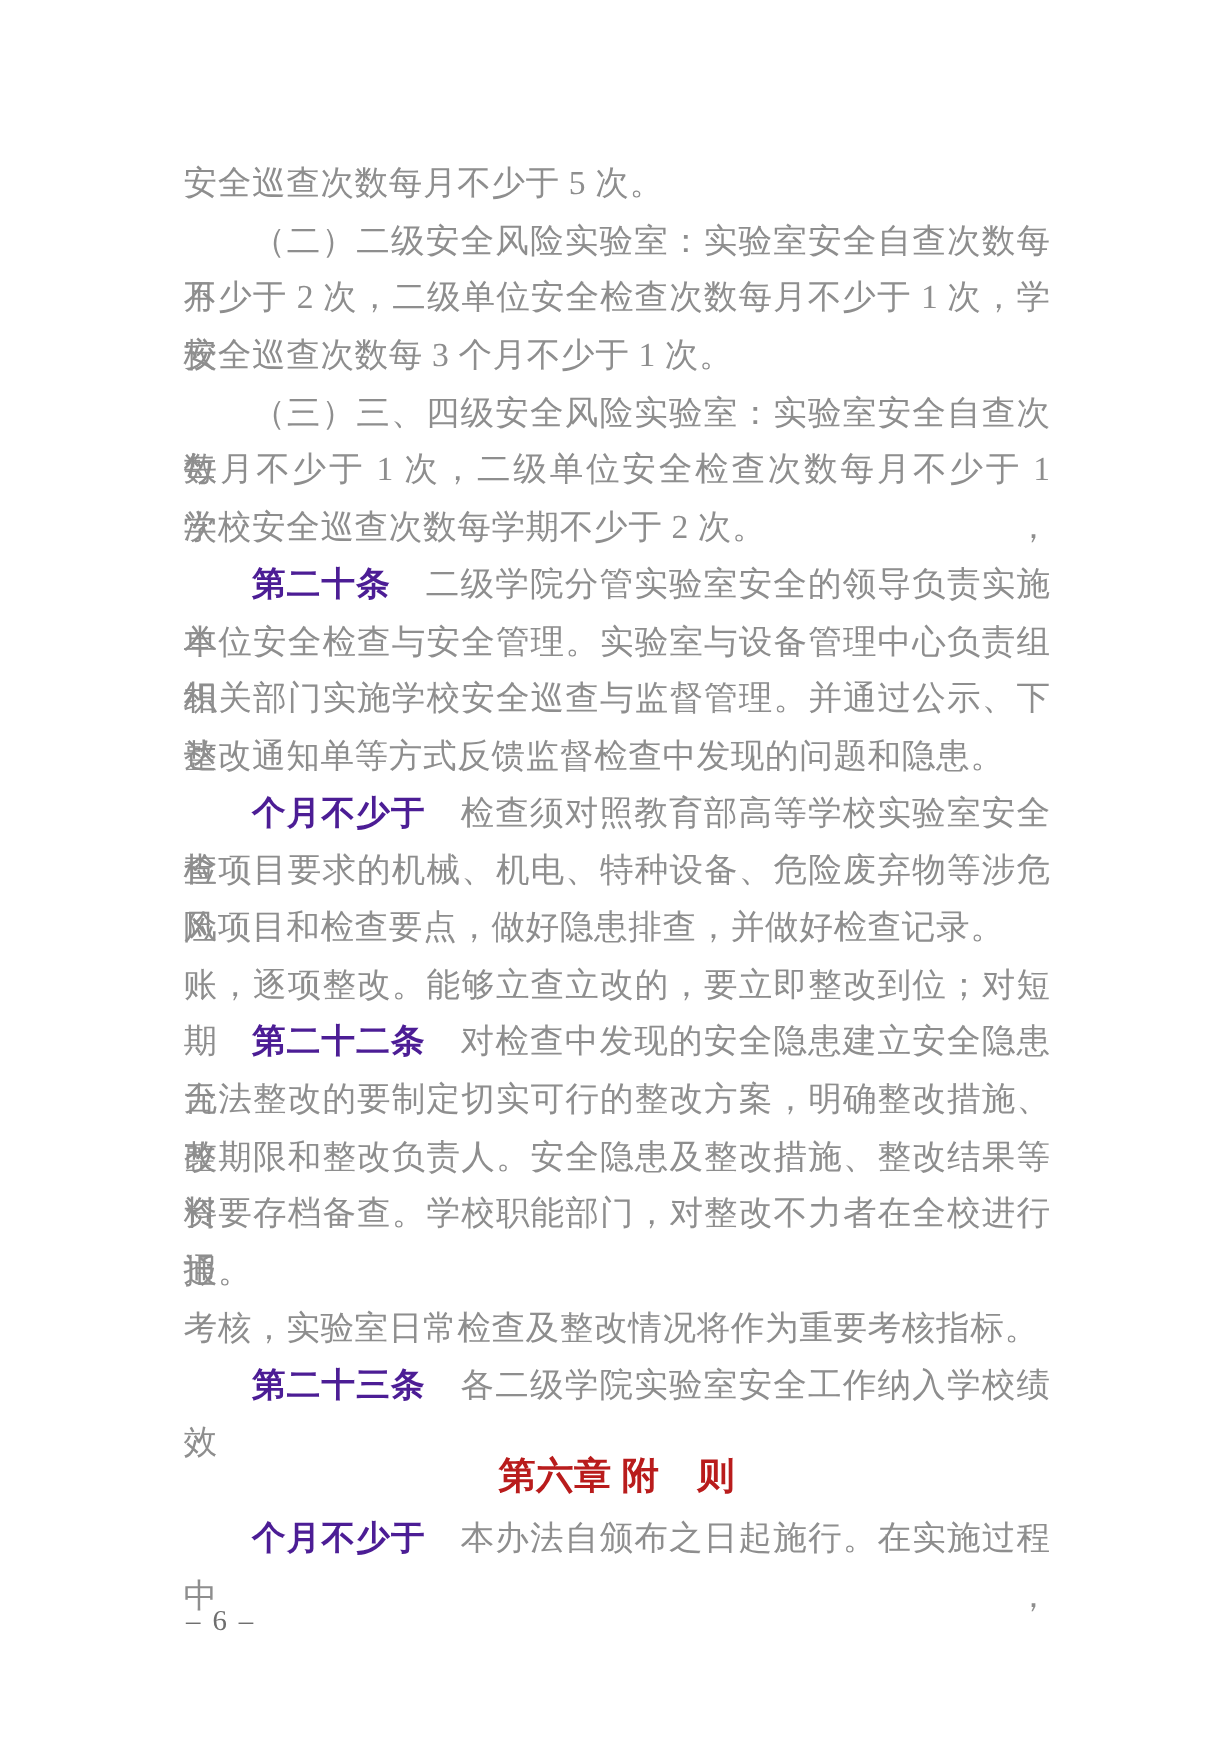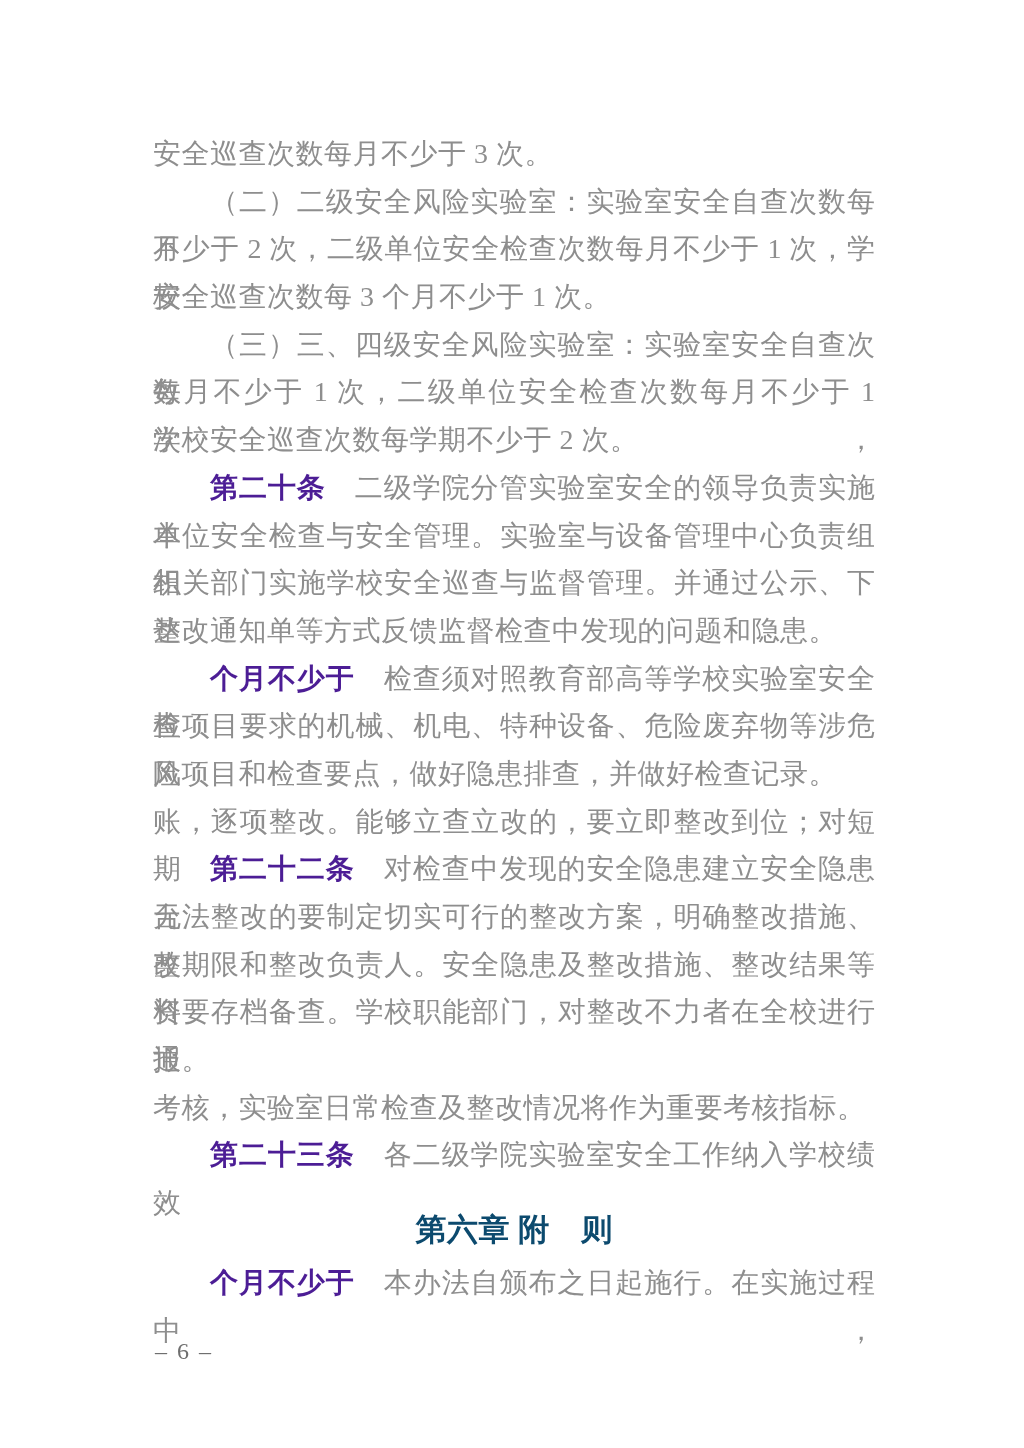--- a/index.html
+++ b/index.html
@@ -51,37 +51,37 @@
     font-size: 31px;
     color: #383838;
     height: 48px;
     line-height: 48px;
     margin-top: 27px;
     margin-bottom: 5px;
     white-space: normal;
     text-indent: 0;
   }
   .line.heading .bold {
-    color: #0c4a6e;
+    color: #b91c1c;
   }
   .page-number {
     position: absolute;
     left: 155px;
     top: 1338px;
     font-size: 24px;
     color: #6f6f6f;
     letter-spacing: 2px;
   }
 </style>
 </head>
 <body>
 
 <div class="page">
   <div class="doc-body">
-      <div class="line"><span>安全巡查次数每月不少于 3 次。</span></div>
+      <div class="line"><span>安全巡查次数每月不少于 5 次。</span></div>
       <div class="line indent justify"><span>（二）二级安全风险实验室：实验室安全自查次数每月</span></div>
       <div class="line justify"><span>不少于 2 次，二级单位安全检查次数每月不少于 1 次，学校</span></div>
       <div class="line"><span>安全巡查次数每 3 个月不少于 1 次。</span></div>
       <div class="line indent justify"><span>（三）三、四级安全风险实验室：实验室安全自查次数</span></div>
       <div class="line justify"><span>每月不少于 1 次，二级单位安全检查次数每月不少于 1 次，</span></div>
       <div class="line"><span>学校安全巡查次数每学期不少于 2 次。</span></div>
       <div class="line indent justify"><span class="bold">第二十条</span><span>　二级学院分管实验室安全的领导负责实施本</span></div>
       <div class="line justify"><span>单位安全检查与安全管理。实验室与设备管理中心负责组织</span></div>
       <div class="line justify"><span>相关部门实施学校安全巡查与监督管理。并通过公示、下达</span></div>
       <div class="line"><span>整改通知单等方式反馈监督检查中发现的问题和隐患。</span></div>

